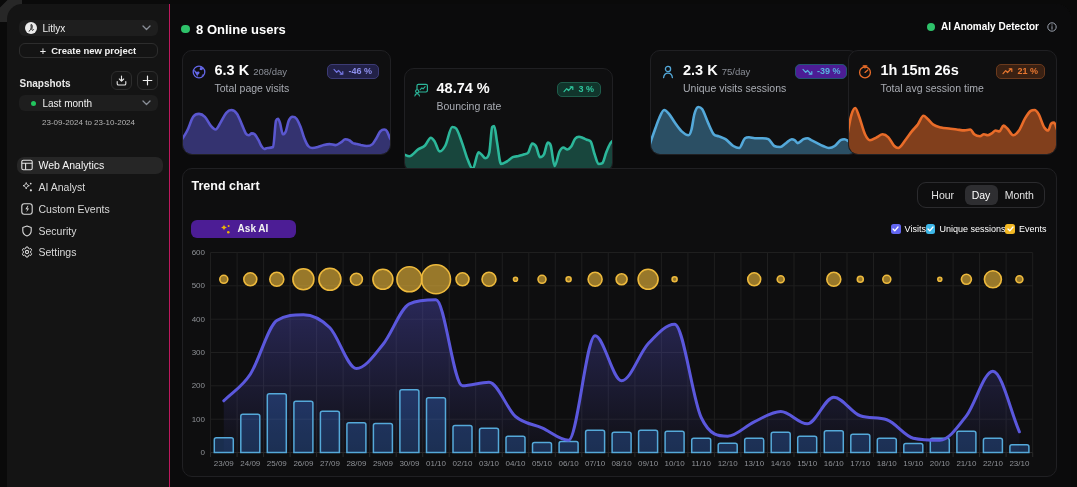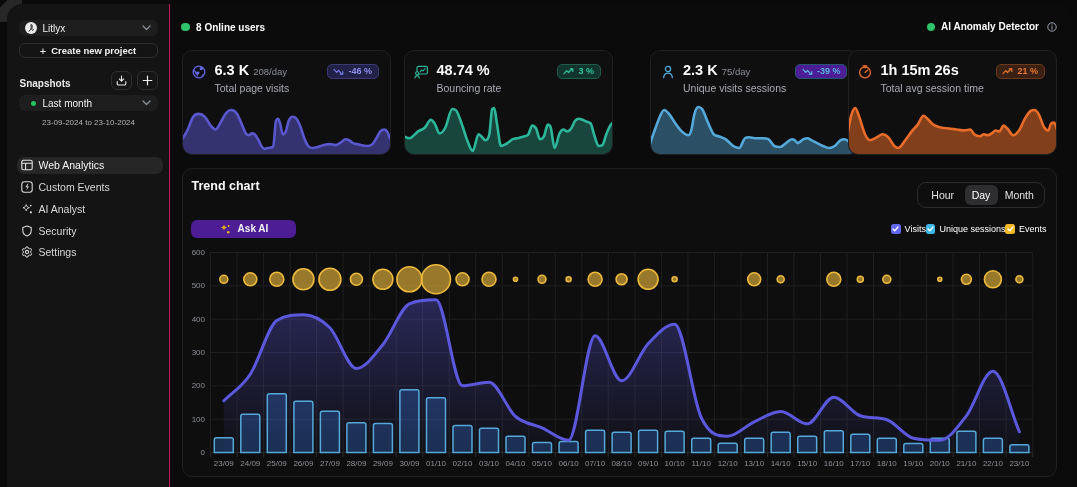--- a/index.html
+++ b/index.html
@@ -24,21 +24,21 @@
 .iconbtn { position:absolute; top:67px; width:21px; height:19px; border:1px solid #2d2d2d;
   border-radius:6px; display:flex; align-items:center; justify-content:center; background:#161616; }
 .daterange { position:absolute; left:0; top:114px; width:163px; text-align:center;
   color:#b4b4b4; font-size:8px; }
 .nav { position:absolute; left:9.5px; top:152.5px; width:146px; }
 .nav-item { position:relative; height:17.5px; margin-bottom:4.3px; display:flex; align-items:center;
   color:#d8d8d8; font-size:10.5px; border-radius:7px; padding-left:4.5px; }
 .nav-item svg { margin-right:5.5px; flex:0 0 auto; }
 .nav-item.active { background:#262626; color:#f5f5f5; }
 .online { position:absolute; left:181px; top:21.5px; display:flex; align-items:center; gap:6.5px;
-  color:#fff; font-size:10px; font-weight:700; }
+  color:#fff; font-size:13px; font-weight:700; }
 .gdot { width:8.6px; height:8.6px; border-radius:50%; background:#2ec26a; }
 .anomaly { position:absolute; right:20px; top:21px; display:flex; align-items:center; gap:6px;
   color:#fff; font-size:10px; font-weight:700; white-space:nowrap; }
 .card { position:absolute; top:50px; width:209px; height:105px; background:#0f0f10;
   border:1px solid #202023; border-radius:10px; overflow:hidden; }
 .card .ic { position:absolute; left:9.5px; top:13.5px; }
 .card .num { position:absolute; left:32px; top:10.5px; color:#fbfbfb; font-size:14.5px; font-weight:700;
   letter-spacing:0px; }
 .card .per { color:#8b8f98; font-size:9.5px; font-weight:400; letter-spacing:0; margin-left:4px; }
 .card .sub { position:absolute; left:32px; top:30.5px; color:#a9acb3; font-size:10.5px; }
@@ -97,28 +97,28 @@
             <path d="M1 1l3.5 3.5L8 1" stroke="#8a8f98" stroke-width="1.3" fill="none" stroke-linecap="round" stroke-linejoin="round"></path>
           </svg>
         </span></div>
     <div class="daterange">23-09-2024 to 23-10-2024</div>
     <div class="nav">
       <div class="nav-item active"><svg width="12" height="12" viewBox="0 0 12 12">
             <rect x="0.8" y="1.2" width="10.4" height="9.6" rx="1.6" stroke="#e4e4e4" stroke-width="1.1" fill="none"></rect>
             <path d="M0.8 4.2h10.4M4.6 4.2v6.6" stroke="#e4e4e4" stroke-width="1.1"></path>
           </svg>Web Analytics</div>
       <div class="nav-item"><svg width="12" height="12" viewBox="0 0 12 12">
-            <rect x="0.8" y="0.8" width="10.4" height="10.4" rx="2.4" stroke="#d9d9d9" stroke-width="1.1" fill="none"></rect>
-            <path d="M6.6 2.8L4.4 6.3h1.9l-1 2.9 2.8-3.7H6.2l1.2-2.7z" fill="#d9d9d9"></path>
-          </svg>Custom Events</div>
-      <div class="nav-item"><svg width="12" height="12" viewBox="0 0 12 12">
             <path d="M5.2 1.6c.5 1.9 1.2 2.6 3.1 3.1-1.9.5-2.6 1.2-3.1 3.1-.5-1.9-1.2-2.6-3.1-3.1 1.9-.5 2.6-1.2 3.1-3.1z" stroke="#d9d9d9" stroke-width="1" fill="none" stroke-linejoin="round"></path>
             <circle cx="9.7" cy="2.6" r="0.9" fill="#d9d9d9"></circle>
             <circle cx="9.9" cy="9.3" r="1.1" fill="#d9d9d9"></circle>
           </svg>AI Analyst</div>
+      <div class="nav-item"><svg width="12" height="12" viewBox="0 0 12 12">
+            <rect x="0.8" y="0.8" width="10.4" height="10.4" rx="2.4" stroke="#d9d9d9" stroke-width="1.1" fill="none"></rect>
+            <path d="M6.6 2.8L4.4 6.3h1.9l-1 2.9 2.8-3.7H6.2l1.2-2.7z" fill="#d9d9d9"></path>
+          </svg>Custom Events</div>
       <div class="nav-item"><svg width="12" height="12" viewBox="0 0 12 12">
             <path d="M6 1.1l4.2 1.5v3.2c0 2.7-1.8 4.4-4.2 5.2C3.6 10.2 1.8 8.5 1.8 5.8V2.6z" stroke="#d9d9d9" stroke-width="1.1" fill="none" stroke-linejoin="round"></path>
           </svg>Security</div>
       <div class="nav-item"><svg width="12" height="12" viewBox="0 0 12 12">
             <circle cx="6" cy="6" r="1.6" stroke="#d9d9d9" stroke-width="1.1" fill="none"></circle>
             <path d="M5 1h2l.3 1.3 1.1.6 1.3-.5 1 1.7-1 .9v1.9l1 .9-1 1.7-1.3-.5-1.1.6L7 11H5l-.3-1.3-1.1-.6-1.3.5-1-1.7 1-.9V5.1l-1-.9 1-1.7 1.3.5 1.1-.6z" stroke="#d9d9d9" stroke-width="1" fill="none" stroke-linejoin="round"></path>
           </svg>Settings</div>
     </div>
   </div>
   <div class="main"></div>
@@ -143,21 +143,21 @@
   <div class="sub">Total page visits</div>
   <div class="badge" style="background:#222147;border:1px solid #3c3b75;color:#8e90ee;"><svg width="11" height="11" viewBox="0 0 11 11">
         <path d="M1 3.4l2.7 2.9 1.8-1.8 3.3 3.4" stroke="#7476e0" stroke-width="1.2" fill="none" stroke-linecap="round" stroke-linejoin="round"></path>
         <path d="M9.8 5.6v2.6H7.2" stroke="#7476e0" stroke-width="1.2" fill="none" stroke-linecap="round" stroke-linejoin="round"></path>
       </svg>-46 %</div>
   <svg class="spark" width="209" height="66" viewBox="181.5 89.5 209 66">
       <path d="M181.0 140.7C182.9 137.5 184.9 134.9 186.8 131.0C188.8 127.1 190.7 120.1 192.7 117.3C194.6 114.6 196.6 114.4 198.5 114.4C200.5 114.4 202.4 115.3 204.4 117.3C206.3 119.2 208.3 123.9 210.2 126.1C211.8 128.0 213.5 130.0 215.1 130.0C216.7 130.0 218.4 125.6 220.0 123.1C221.9 120.1 223.9 115.6 225.8 113.4C227.4 111.6 229.1 110.5 230.7 110.5C232.7 110.5 234.6 111.6 236.6 114.4C238.2 116.7 239.8 121.5 241.4 125.1C242.7 128.0 244.0 132.0 245.3 133.9C246.3 135.3 247.3 135.8 248.3 135.8C249.3 135.8 250.2 133.9 251.2 133.9C252.2 133.9 253.1 133.9 254.1 134.8C255.4 136.0 256.7 138.4 258.0 140.7C259.0 142.4 259.9 145.0 260.9 146.5C261.9 148.0 262.8 149.5 263.8 149.5C264.8 149.5 265.8 148.5 266.8 148.5C268.7 148.4 270.7 148.5 272.6 147.5C273.6 147.0 274.5 124.1 275.5 121.2C276.2 119.2 276.8 119.2 277.5 119.2C278.1 119.2 278.8 121.2 279.4 123.1C280.4 126.1 281.4 134.8 282.4 134.8C283.4 134.8 284.3 134.2 285.3 131.9C286.3 129.6 287.2 123.5 288.2 121.2C289.5 118.2 290.8 117.3 292.1 117.3C293.4 117.3 294.7 117.6 296.0 119.2C297.3 120.8 298.6 123.8 299.9 127.0C301.2 130.3 302.5 135.4 303.8 138.7C305.1 141.9 306.4 144.9 307.7 146.5C309.0 148.1 310.3 148.5 311.6 148.5C313.5 148.5 315.5 148.0 317.4 147.5C319.4 147.0 321.3 146.1 323.3 145.6C325.2 145.1 327.2 144.6 329.1 144.6C331.1 144.6 333.0 145.6 335.0 145.6C336.9 145.6 338.9 143.8 340.8 142.6C342.1 141.8 343.4 139.7 344.7 139.7C346.0 139.7 347.3 140.0 348.6 140.7C349.9 141.3 351.2 142.9 352.5 143.6C353.8 144.2 355.1 144.3 356.4 144.6C357.7 144.9 359.0 145.3 360.3 145.6C362.3 146.0 364.2 146.5 366.2 146.5C368.1 146.5 370.1 146.4 372.0 144.6C373.3 143.4 374.6 140.8 375.9 138.7C377.2 136.6 378.5 133.4 379.8 131.9C381.1 130.5 382.4 130.0 383.7 130.0C384.7 130.0 385.6 130.4 386.6 131.9C387.6 133.3 388.5 136.9 389.5 138.7C390.0 139.6 390.4 140.0 390.9 140.7L390.9 162.5L181.0 162.5Z" fill="rgba(90,87,207,0.5)"></path>
       <path d="M181.0 140.7C182.9 137.5 184.9 134.9 186.8 131.0C188.8 127.1 190.7 120.1 192.7 117.3C194.6 114.6 196.6 114.4 198.5 114.4C200.5 114.4 202.4 115.3 204.4 117.3C206.3 119.2 208.3 123.9 210.2 126.1C211.8 128.0 213.5 130.0 215.1 130.0C216.7 130.0 218.4 125.6 220.0 123.1C221.9 120.1 223.9 115.6 225.8 113.4C227.4 111.6 229.1 110.5 230.7 110.5C232.7 110.5 234.6 111.6 236.6 114.4C238.2 116.7 239.8 121.5 241.4 125.1C242.7 128.0 244.0 132.0 245.3 133.9C246.3 135.3 247.3 135.8 248.3 135.8C249.3 135.8 250.2 133.9 251.2 133.9C252.2 133.9 253.1 133.9 254.1 134.8C255.4 136.0 256.7 138.4 258.0 140.7C259.0 142.4 259.9 145.0 260.9 146.5C261.9 148.0 262.8 149.5 263.8 149.5C264.8 149.5 265.8 148.5 266.8 148.5C268.7 148.4 270.7 148.5 272.6 147.5C273.6 147.0 274.5 124.1 275.5 121.2C276.2 119.2 276.8 119.2 277.5 119.2C278.1 119.2 278.8 121.2 279.4 123.1C280.4 126.1 281.4 134.8 282.4 134.8C283.4 134.8 284.3 134.2 285.3 131.9C286.3 129.6 287.2 123.5 288.2 121.2C289.5 118.2 290.8 117.3 292.1 117.3C293.4 117.3 294.7 117.6 296.0 119.2C297.3 120.8 298.6 123.8 299.9 127.0C301.2 130.3 302.5 135.4 303.8 138.7C305.1 141.9 306.4 144.9 307.7 146.5C309.0 148.1 310.3 148.5 311.6 148.5C313.5 148.5 315.5 148.0 317.4 147.5C319.4 147.0 321.3 146.1 323.3 145.6C325.2 145.1 327.2 144.6 329.1 144.6C331.1 144.6 333.0 145.6 335.0 145.6C336.9 145.6 338.9 143.8 340.8 142.6C342.1 141.8 343.4 139.7 344.7 139.7C346.0 139.7 347.3 140.0 348.6 140.7C349.9 141.3 351.2 142.9 352.5 143.6C353.8 144.2 355.1 144.3 356.4 144.6C357.7 144.9 359.0 145.3 360.3 145.6C362.3 146.0 364.2 146.5 366.2 146.5C368.1 146.5 370.1 146.4 372.0 144.6C373.3 143.4 374.6 140.8 375.9 138.7C377.2 136.6 378.5 133.4 379.8 131.9C381.1 130.5 382.4 130.0 383.7 130.0C384.7 130.0 385.6 130.4 386.6 131.9C387.6 133.3 388.5 136.9 389.5 138.7C390.0 139.6 390.4 140.0 390.9 140.7" fill="none" stroke="#5a57cf" stroke-width="2.6" stroke-linecap="round" stroke-linejoin="round"></path>
     </svg>
 </div>
-<div class="card" style="left:403.5px;">
+<div class="card" style="left:403.5px;margin-top:18px;">
   <span class="ic"><svg width="15" height="14" viewBox="0 0 15 14">
         <rect x="3" y="1.4" width="10.4" height="7.6" rx="1.4" stroke="#2cb79a" stroke-width="1.2" fill="none"></rect>
         <path d="M6.2 6.6l1.7-1.8 1.2 1 2-2.2" stroke="#2cb79a" stroke-width="1.1" fill="none" stroke-linecap="round" stroke-linejoin="round"></path>
         <circle cx="3.2" cy="8.3" r="1.6" fill="#0f0f10" stroke="#2cb79a" stroke-width="1.1"></circle>
         <path d="M.9 13c.3-1.6 1.2-2.4 2.3-2.4 1.1 0 2 .8 2.3 2.4" stroke="#2cb79a" stroke-width="1.1" fill="none" stroke-linecap="round"></path>
       </svg></span>
   <div class="num">48.74 %</div>
   <div class="sub">Bouncing rate</div>
   <div class="badge" style="background:#11352c;border:1px solid #1e5c4b;color:#2fc79e;"><svg width="11" height="11" viewBox="0 0 11 11">
         <path d="M1 7.6l2.7-2.9 1.8 1.8 3.3-3.4" stroke="#2fc79e" stroke-width="1.2" fill="none" stroke-linecap="round" stroke-linejoin="round"></path>

